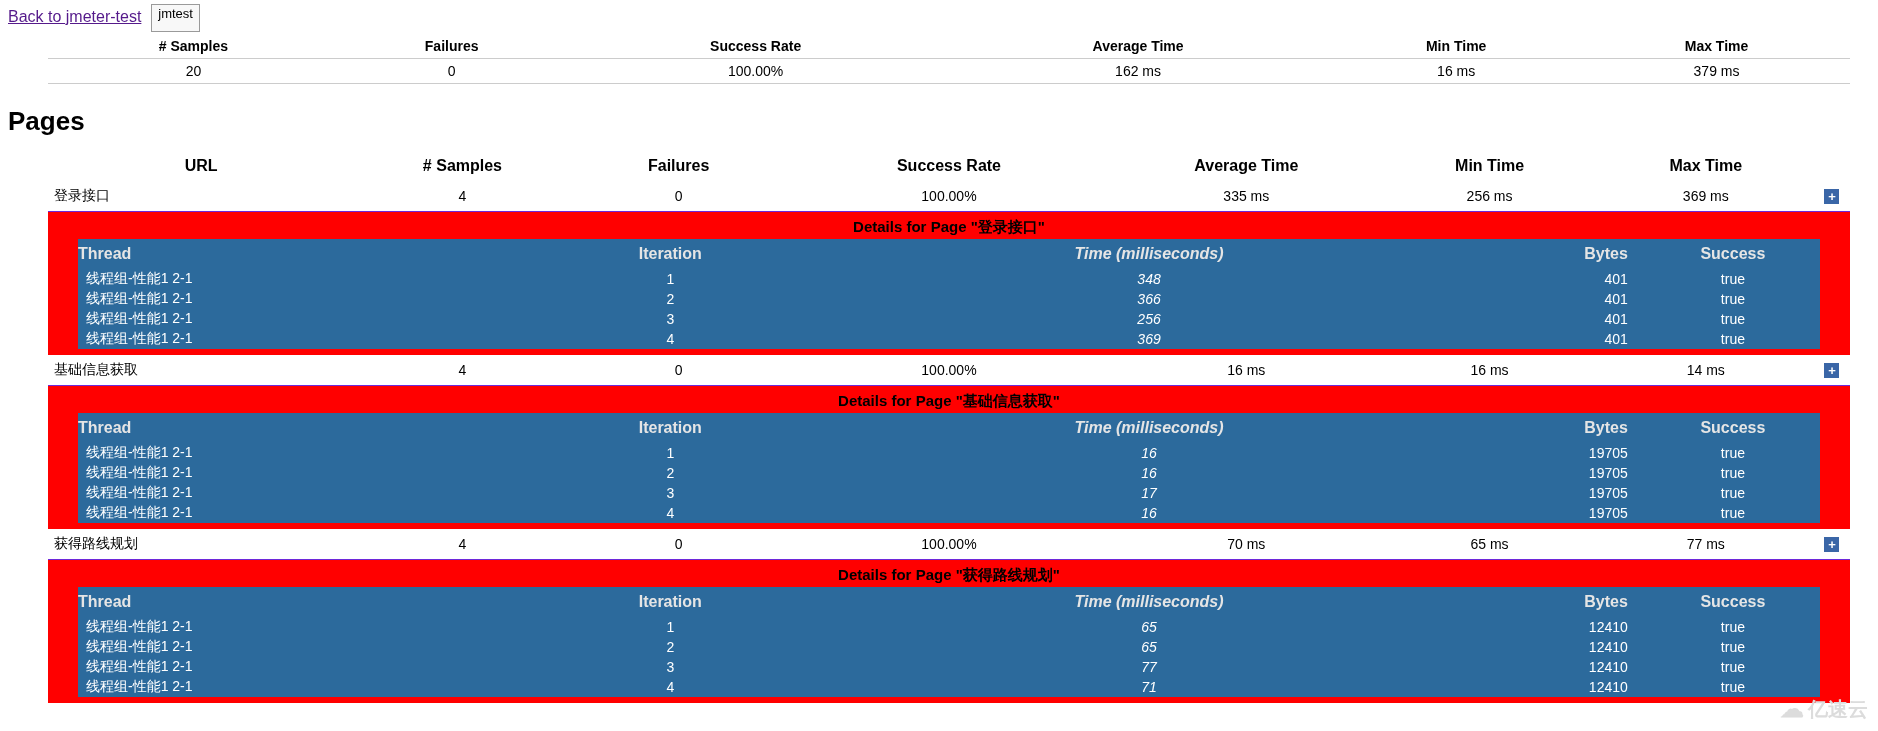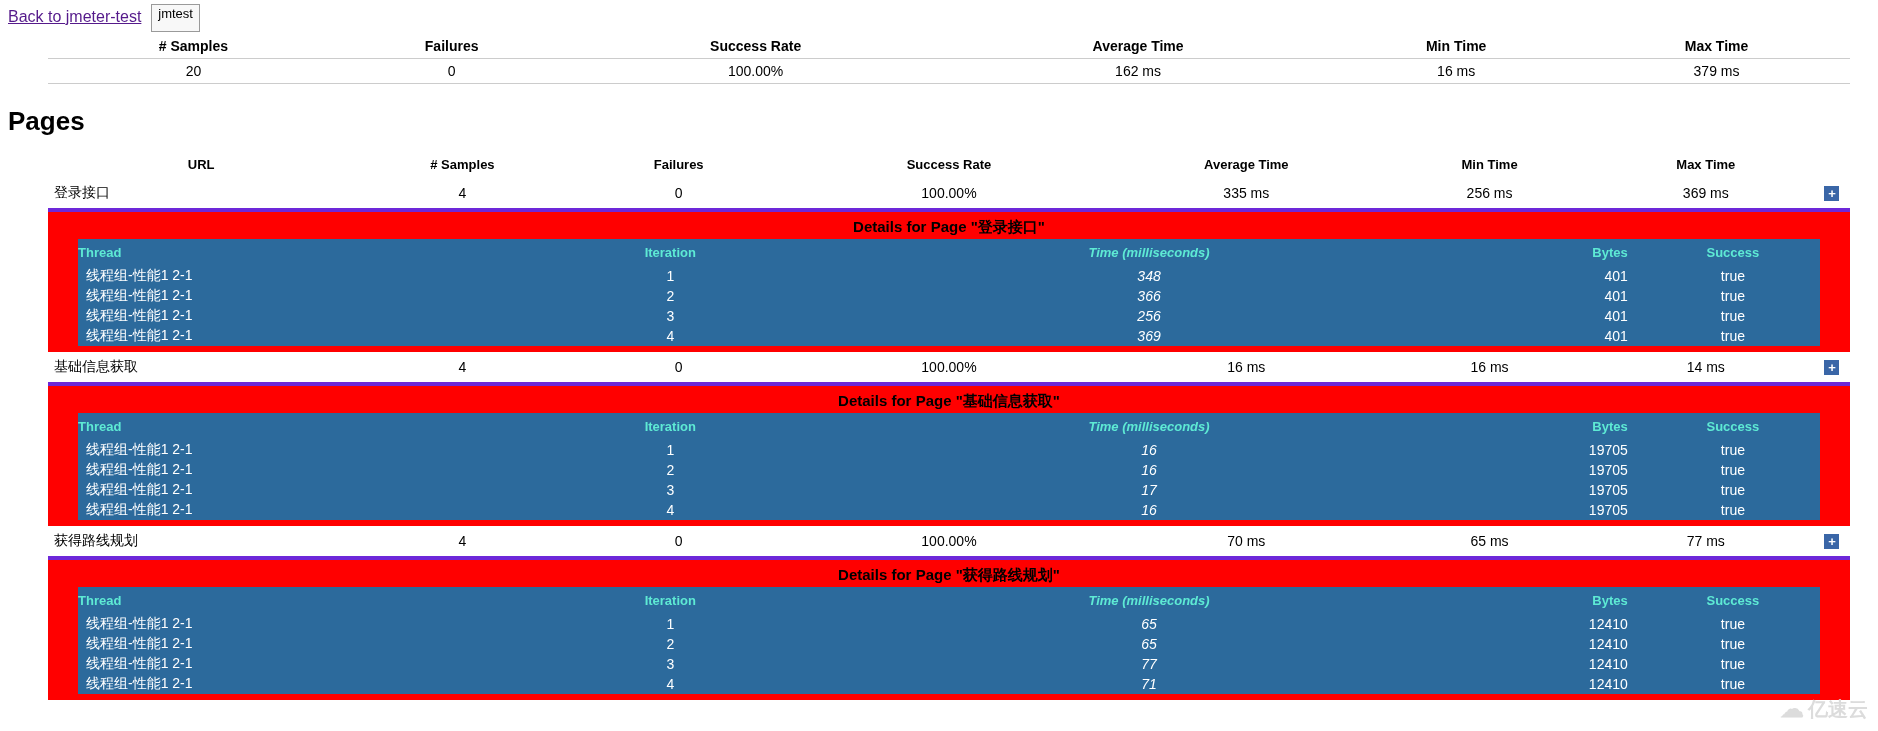--- a/index.html
+++ b/index.html
@@ -57,21 +57,21 @@
   }
   .pages-wrap { margin-left: 40px; margin-right: 20px; }
   table.pages {
     width: 100%;
     border-collapse: collapse;
   }
   table.pages thead th {
     font-weight: bold;
     text-align: center;
     padding: 6px 0;
-    font-size: 13px;
+    font-size: 16px;
   }
   table.pages td.page-summary-cell {
     text-align: center;
     padding: 6px 0;
     font-size: 14px;
   }
   table.pages td.page-url { text-align: left; padding-left: 6px; }
   table.pages td.expand-cell {
     width: 26px;
     text-align: center;
@@ -81,41 +81,41 @@
     width: 15px;
     height: 15px;
     background: #3a66a7;
     color: #fff;
     font-size: 13px;
     line-height: 15px;
     text-align: center;
     font-weight: bold;
     cursor: pointer;
   }
-  tr.page-summary-row { border-bottom: 4px solid #6d28d9; }
+  tr.page-summary-row { border-bottom: 1px solid #6d28d9; }
   td.details-container {
     background: #ff0000;
     padding: 6px 30px 6px 30px;
   }
   .details-title {
     color: #000;
     text-align: center;
     font-weight: bold;
     font-size: 15px;
     padding: 0 0 2px 0;
   }
   table.inner {
     width: 100%;
     border-collapse: collapse;
     background: #2c6a9c;
     color: #fff;
   }
   table.inner th {
     font-weight: bold;
-    color: #5eead4;
+    color: #e5e5e5;
     background: #2c6a9c;
     text-align: center;
     padding: 3px 0;
     font-size: 15px;
   }
   table.inner td {
     text-align: center;
     padding: 1px 0;
     color: #ffffff;
     font-size: 14px;

